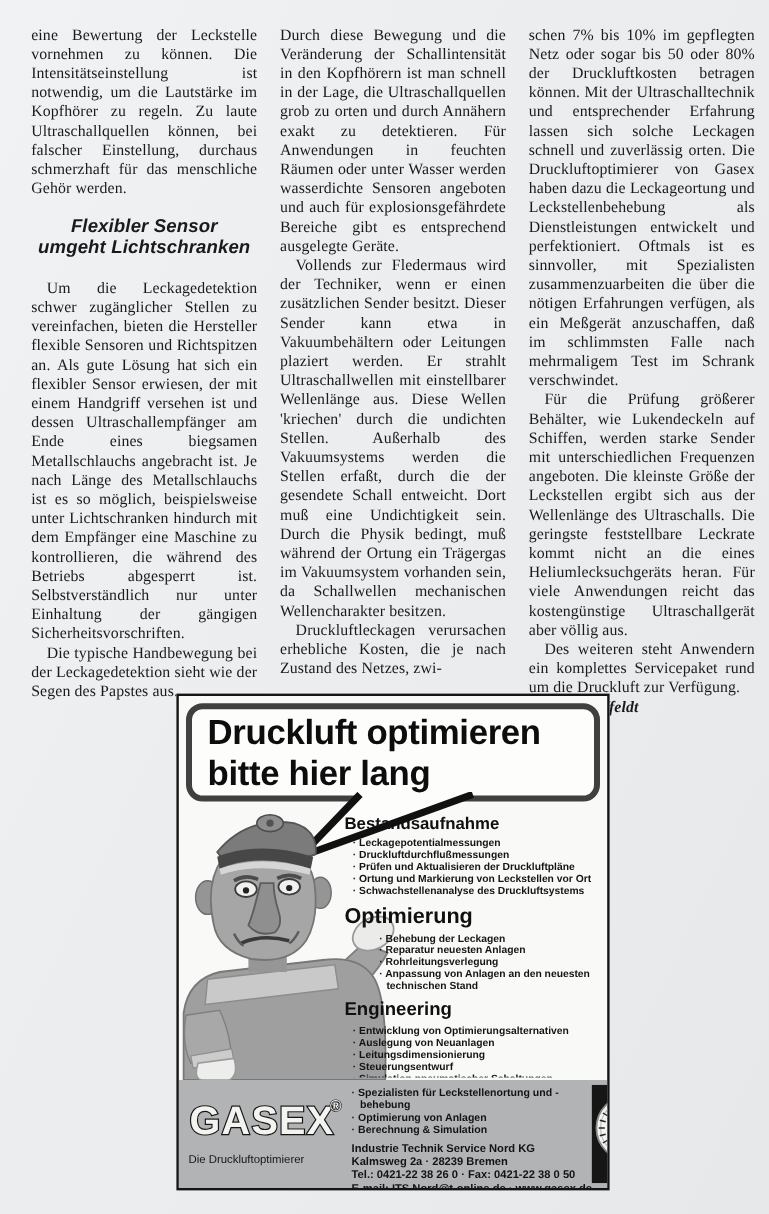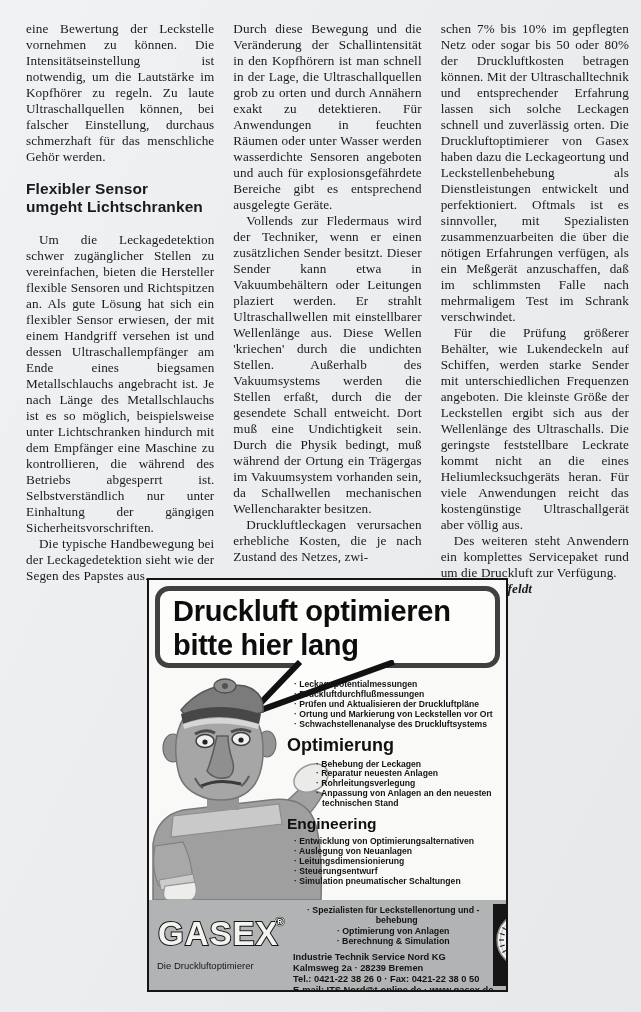--- a/index.html
+++ b/index.html
@@ -9,21 +9,21 @@
         font-family:"Liberation Serif",serif;color:#1a1a1a;}
   
   .columns{display:flex;gap:19px;padding:21px 12px 0 26px;}
   .col{width:190px;font-size:13.2px;line-height:16px;text-align:justify;
        letter-spacing:.1px;}
   .col p{margin:0;}
   .col p.ind{text-indent:13px;}
   .col p.gap{}
   .subhead{font-family:"Liberation Sans",sans-serif;font-weight:bold;
            font-size:15.5px;line-height:17.5px;margin:15px 0 17px 0;
-           text-align:left;letter-spacing:.1px;}
+           text-align:center;letter-spacing:.1px;font-style:italic;}
   .byline{font-weight:bold;font-style:italic;margin-top:1px;text-align:left;}
   
   .ad{position:absolute;left:147px;top:578px;width:361px;height:414px;
       background:#f9f9f7;border:2px solid #151515;box-sizing:border-box;
       font-family:"Liberation Sans",sans-serif;overflow:hidden;}
   .bubble{position:absolute;left:6px;top:6px;right:6px;height:82px;
           border:5px solid #404040;border-radius:14px;background:#fdfdfc;
           box-sizing:border-box;padding:3px 0 0 13px;font-weight:bold;
           font-size:29px;line-height:34px;color:#0d0d0d;letter-spacing:-.3px;}
   .tail{position:absolute;left:93px;top:80px;width:162px;height:56px;}
@@ -41,21 +41,21 @@
   .ad-lists li::before{content:"· ";}
   .s2 ul{padding-left:22px;}
   
   .ad-footer{position:absolute;left:0;right:0;bottom:0;height:90px;
              background:#b2b3b5;display:flex;box-sizing:border-box;
              padding:4px 5px 4px 8px;z-index:2;}
   .logo-block{width:138px;padding-top:8px;}
   .tagline{font-size:9.5px;font-weight:normal;color:#161616;margin-top:0;}
   .mid-block{flex:1;font-weight:bold;color:#131313;padding-top:1px;}
   .mid-block ul{list-style:none;margin:0;padding:0;font-size:8.8px;line-height:10.3px;}
-  .mid-block li{padding-left:7px;text-indent:-7px;text-align:center;}
+  .mid-block li{padding-left:7px;text-indent:-7px;}
   .mid-block li::before{content:"· ";}
   .contact{margin-top:6px;font-size:9.3px;line-height:11px;}
   .contact div{white-space:nowrap;}
   .gauge-block{width:64px;}
 </style>
 </head>
 <body>
 
 <div class="page">
 
@@ -131,20 +131,21 @@
         <circle cx="90" cy="66" r="2.6" fill="#222"></circle>
 
         <path d="M66,62 Q60,88 56,97 Q64,107 78,103 Q85,97 81,85 Q77,72 77,62 Z" fill="#8f8f8f" stroke="#5d5d5d" stroke-width="1.5"></path>
 
         <path d="M50,112 Q68,104 90,110" fill="none" stroke="#3a3a3a" stroke-width="3"></path>
         <path d="M44,104 Q48,112 52,114 M98,102 Q94,110 90,112" fill="none" stroke="#5a5a5a" stroke-width="2"></path>
       </svg>
 
       <div class="ad-lists">
         <div class="ad-section s1">
+          <h3>Bestandsaufnahme</h3>
           <ul>
               <li>Leckagepotentialmessungen</li>
               <li>Druckluftdurchflußmessungen</li>
               <li>Prüfen und Aktualisieren der Druckluftpläne</li>
               <li>Ortung und Markierung von Leckstellen vor Ort</li>
               <li>Schwachstellenanalyse des Druckluftsystems</li>
             </ul>
         </div>
         <div class="ad-section s2">
           <h3>Optimierung</h3>

